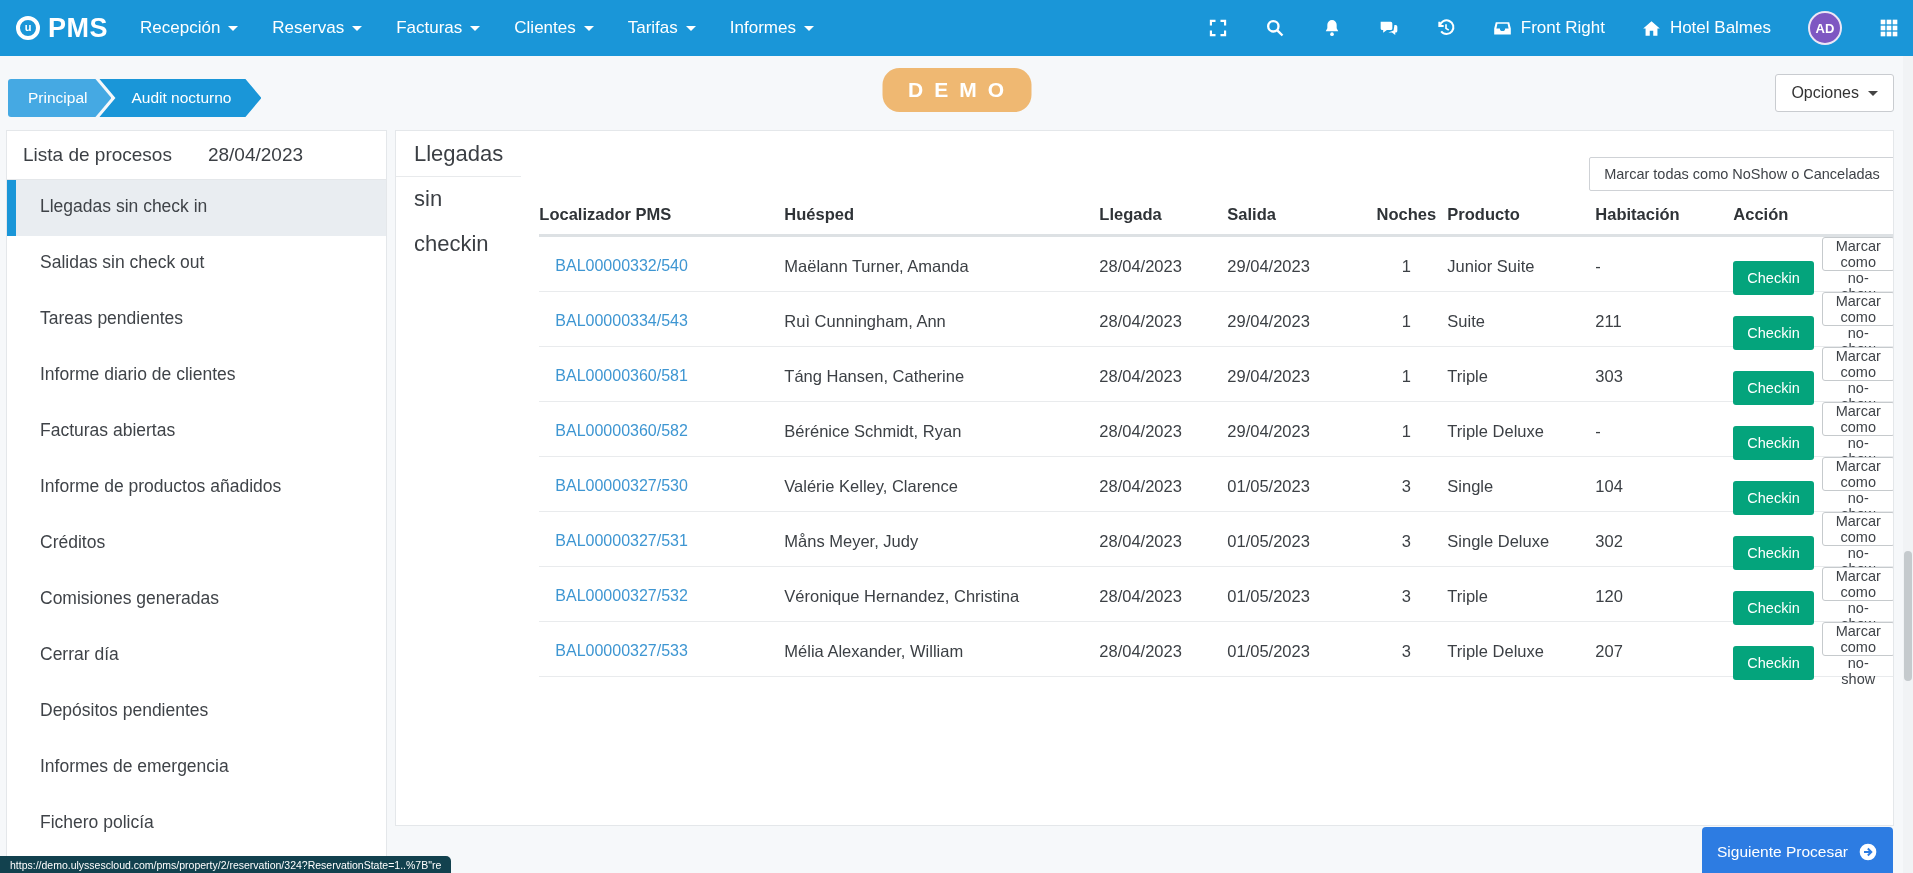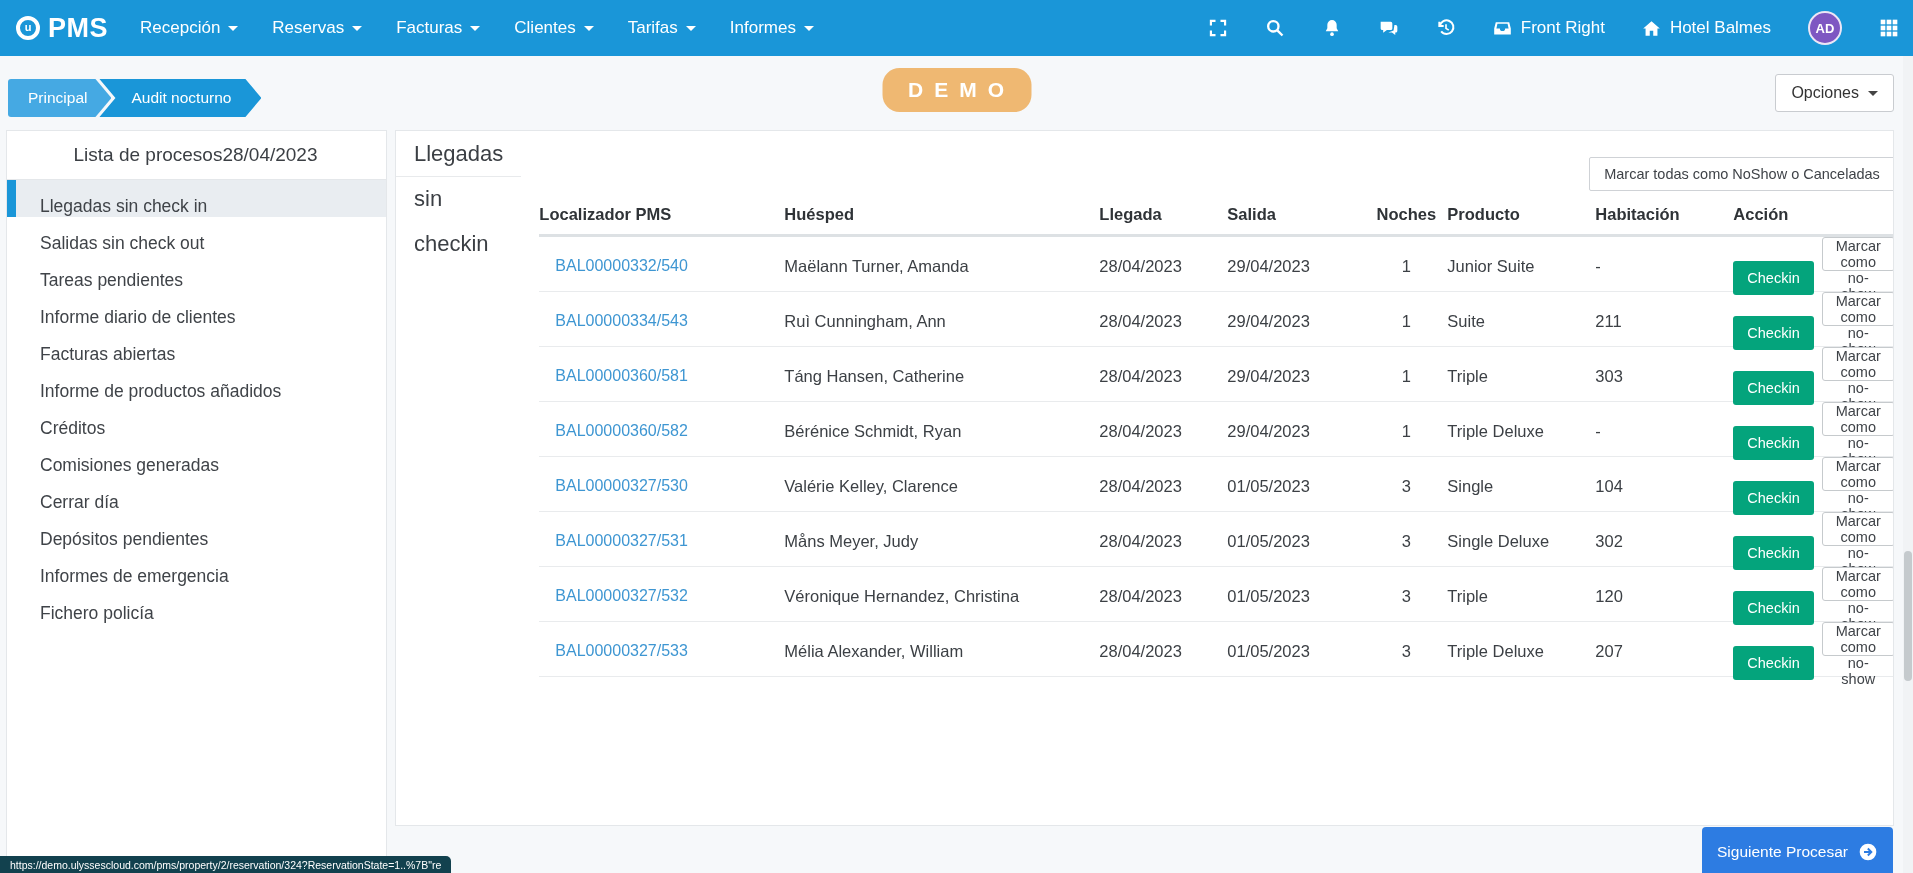--- a/index.html
+++ b/index.html
@@ -33,23 +33,23 @@
   .crumb.c2 { background:#1a96d8; padding:0 30px 0 32px; margin-left:-12px;
     clip-path:polygon(0 0, calc(100% - 16px) 0, 100% 50%, calc(100% - 16px) 100%, 0 100%, 16px 50%); }
   .demo { position:absolute; left:50%; top:12px; transform:translateX(-50%); background:#efb872; color:#fff;
     font-size:21px; font-weight:bold; letter-spacing:11px; padding:0 16px 0 26px; height:44px; line-height:44px; border-radius:17px; }
   .opciones { position:absolute; right:19px; top:18px; height:38px; background:#fff; border:1px solid #c9ccd0; border-radius:3px;
     font-size:16px; color:#333; padding:0 15px; display:flex; align-items:center; cursor:pointer; font-family:inherit; }
   
   .content { display:flex; margin:0 19px 0 6px; height:743px; align-items:flex-start; }
   .card { background:#fff; border:1px solid #e4e7ea; }
   .side { width:381px; height:743px; overflow:hidden; flex:none; }
-  .side-head { height:49px; display:flex; align-items:center; justify-content:center; padding:0 18px 0 16px;
-    border-bottom:1px solid #e4e7ea; font-size:19px; color:#3b3f44; }
-  .side-item { height:37px; line-height:53px; padding-left:24px; font-size:17.5px; color:#3f4348; border-left:9px solid transparent; cursor:pointer; white-space:nowrap; }
+  .side-head { height:49px; display:flex; align-items:center; justify-content:flex-start; padding:0 18px 0 16px;
+    border-bottom:1px solid #e4e7ea; font-size:19px; color:#3b3f44;gap:36px; }
+  .side-item { height:56px; line-height:53px; padding-left:24px; font-size:17.5px; color:#3f4348; border-left:9px solid transparent; cursor:pointer; white-space:nowrap; }
   .side-item.active { background:#e9edf1; border-left-color:#1a96d8; }
   .main { flex:1; margin-left:8px; height:696px; overflow:hidden; display:flex; flex-direction:row; }
   .card-title { height:46px; line-height:45px; padding:0 18px; font-size:22px; color:#3b3f44; border-bottom:1px solid #e8eaec; }
   .card-body { padding:14px 18px 0; }
   .alert { border:1px solid #d7e8f4; border-left:5px solid #7fbde4; padding:12px 16px; font-size:16.5px; color:#555a5f; line-height:1.55; background:#fdfeff; }
   .markall-row { text-align:right; margin:12px 0 6px; }
   .btn-light { height:34px; background:#fff; border:1px solid #cfd2d6; border-radius:2px; font-size:14.5px; color:#3f4348; padding:0 14px; cursor:pointer; font-family:inherit; }
   .tgrid { display:grid; grid-template-columns:245px 315px 128px 138px 82px 148px 138px 1fr; align-items:center; }
   .thead { padding:8px 0 10px; border-bottom:3px solid #dde1e4; }
   .th { font-size:16.5px; font-weight:bold; color:#2f3337; }

